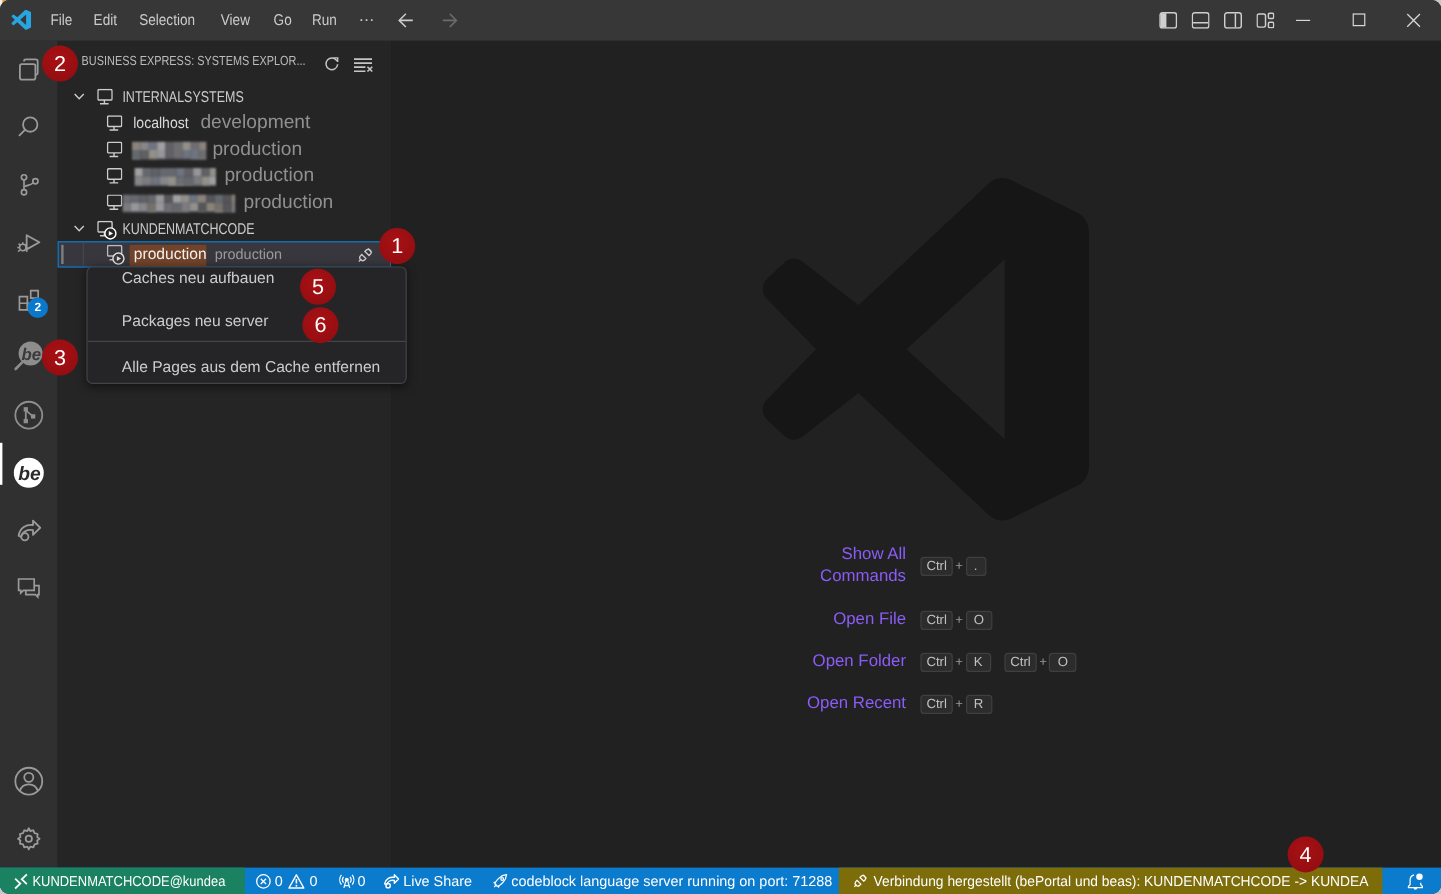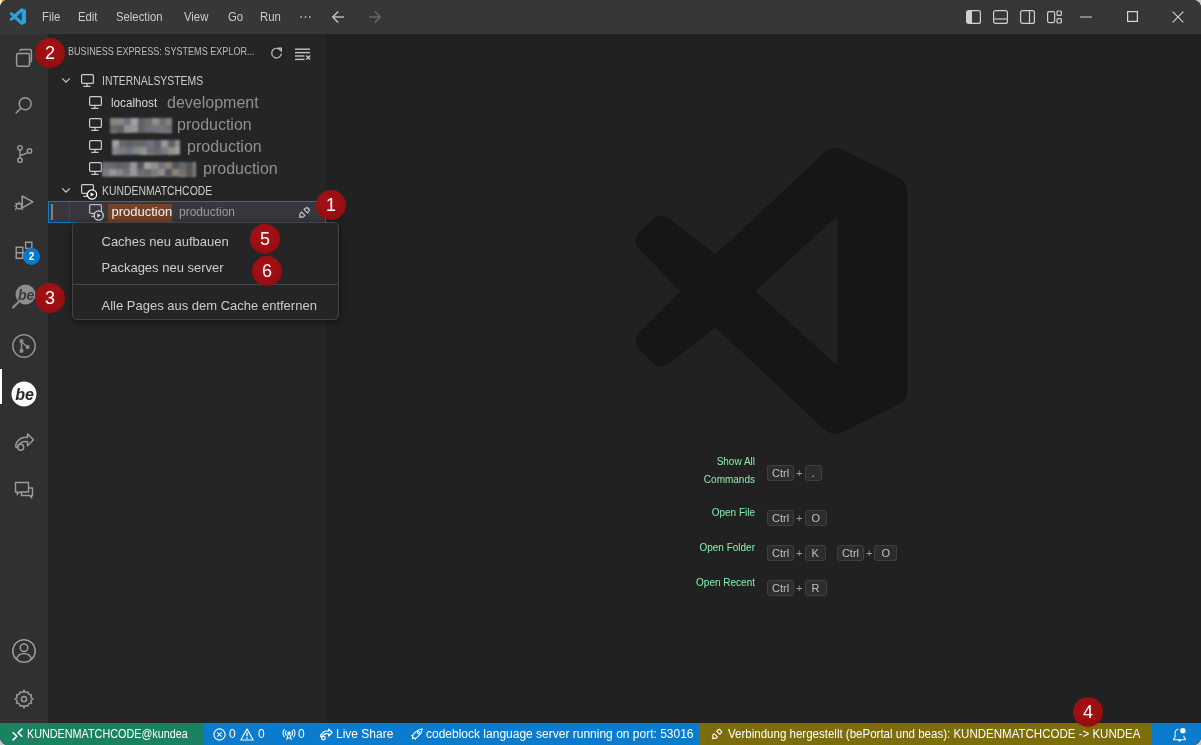--- a/index.html
+++ b/index.html
@@ -27,21 +27,21 @@
 
   
   #selrow { position:absolute; left:0px; top:167px; width:278px; height:22px; background:#37373d; border:1px solid #0a7acc; }
 
   
   #ctxmenu { position:absolute; left:72px; top:222px; width:267px; height:98px; background:#252528; border:1px solid #434346; border-radius:5px; box-shadow:0 2px 8px rgba(0,0,0,0.5); z-index:30; }
   .mi { position:absolute; left:28.5px; color:#cccccc; font-size:13px; }
 
   
   #editor { position:absolute; left:326px; top:34px; width:875px; height:689px; background:#212122; }
-  .wmlabel { position:absolute; color:#86efac; font-size:10px; text-align:right; width:200px; }
+  .wmlabel { position:absolute; color:#8b5cf6; font-size:14px; text-align:right; width:200px; }
   .kb { position:absolute;text-decoration:underline; }
   .key { display:inline-block; height:16px; padding:0 7px; background:#2c2c2d; border:1px solid #3f3f40; border-radius:3px; color:#c0c0c0; font-size:11px; line-height:14px; vertical-align:middle; }
   .plus { color:#9b9b9b; font-size:11px; display:inline-block; vertical-align:middle; margin:0 2px; }
 
   
   #statusbar { position:absolute; left:0; top:723px; width:1201px; height:22px; background:#0b7bce; color:#ffffff; font-size:12px; }
   .sseg { position:absolute; top:0; height:22px; line-height:22px; white-space:nowrap; }
 
   
   .rbadge { position:absolute; width:30px; height:30px; border-radius:50%; background:radial-gradient(circle at 45% 38%, #a81114, #8e0c10); color:#ffffff; font-size:18px; text-align:center; line-height:30px; z-index:60; }
@@ -476,40 +476,40 @@
         </g>
       </svg>
     <span class="sseg" style="left:336px">Live Share</span>
     <svg class="abs" style="left:410px;top:4px" width="14" height="14" viewBox="0 0 16 16">
         <g stroke="#ffffff" stroke-width="1.2" fill="none">
           <path d="M13.8 2.2c-2.8.2-5.3 1.4-7.2 3.3L5 7.1c-1.1 1.1-1.9 2.5-2.2 4l2.1 2.1c1.5-.3 2.9-1.1 4-2.2l1.6-1.6c1.9-1.9 3.1-4.4 3.3-7.2z"></path>
           <circle cx="9.7" cy="6.3" r="1.3"></circle>
           <path d="M4.4 11.6 2.1 13.9 M3.1 9.3l-1.6.7 M6.7 12.9l-.7 1.6"></path>
         </g>
       </svg>
-    <span class="sseg" style="left:426px">codeblock language server running on port: 53016</span>
+    <span class="sseg" style="left:426px">codeblock language server running on port: 71288</span>
     <div class="sseg" style="left:699px;width:453px;background:#7d6c0a">
       <svg class="abs" style="left:11px;top:4px" width="14" height="14" viewBox="0 0 16 16">
           <g stroke="#ffffff" stroke-width="1.2" fill="none">
             <path d="M10.2 2.2 13.8 5.8 M9 3.4a2.6 2.6 0 0 1 3.6 3.6l-1.4 1.4-3.6-3.6z"></path>
             <path d="M3.4 9a2.6 2.6 0 0 0 3.6 3.6l1.4-1.4-3.6-3.6z"></path>
             <path d="M2.2 13.8 4.4 11.6"></path>
           </g>
         </svg>
       <span class="abs" style="left:29px;transform:scaleX(0.96);transform-origin:0 50%;white-space:nowrap">Verbindung hergestellt (bePortal und beas): KUNDENMATCHCODE -&gt; KUNDEA</span>
     </div>
     <svg class="abs" style="left:1172px;top:4px" width="15" height="15" viewBox="0 0 16 16">
         <path d="M12.7 9.2v1.5l1.5 1.9v0.9H1.8v-0.9l1.5-1.9V6.8a4.8 4.8 0 0 1 3.5-4.6" stroke="#ffffff" stroke-width="1.1" fill="none"></path>
         <path d="M6.4 13.8a1.6 1.6 0 0 0 3.2 0z" fill="#ffffff"></path>
         <circle cx="11.6" cy="3.9" r="2.9" fill="#ffffff"></circle>
       </svg>
   </div>
 
   <div id="ctxmenu">
-    <div class="mi" style="top:11px">Caches neu aufbauen</div>
+    <div class="mi" style="top:1px">Caches neu aufbauen</div>
     <div class="mi" style="top:37px">Packages neu server</div>
     <div style="position:absolute;left:0;top:61px;width:265px;height:1px;background:#454548"></div>
     <div class="mi" style="top:74.5px">Alle Pages aus dem Cache entfernen</div>
   </div>
 
   <div class="rbadge" style="left:316px;top:190px">1</div>
   <div class="rbadge" style="left:35px;top:38px">2</div>
   <div class="rbadge" style="left:35px;top:283px">3</div>
   <div class="rbadge" style="left:1073px;top:697px">4</div>
   <div class="rbadge" style="left:250px;top:224px">5</div>

